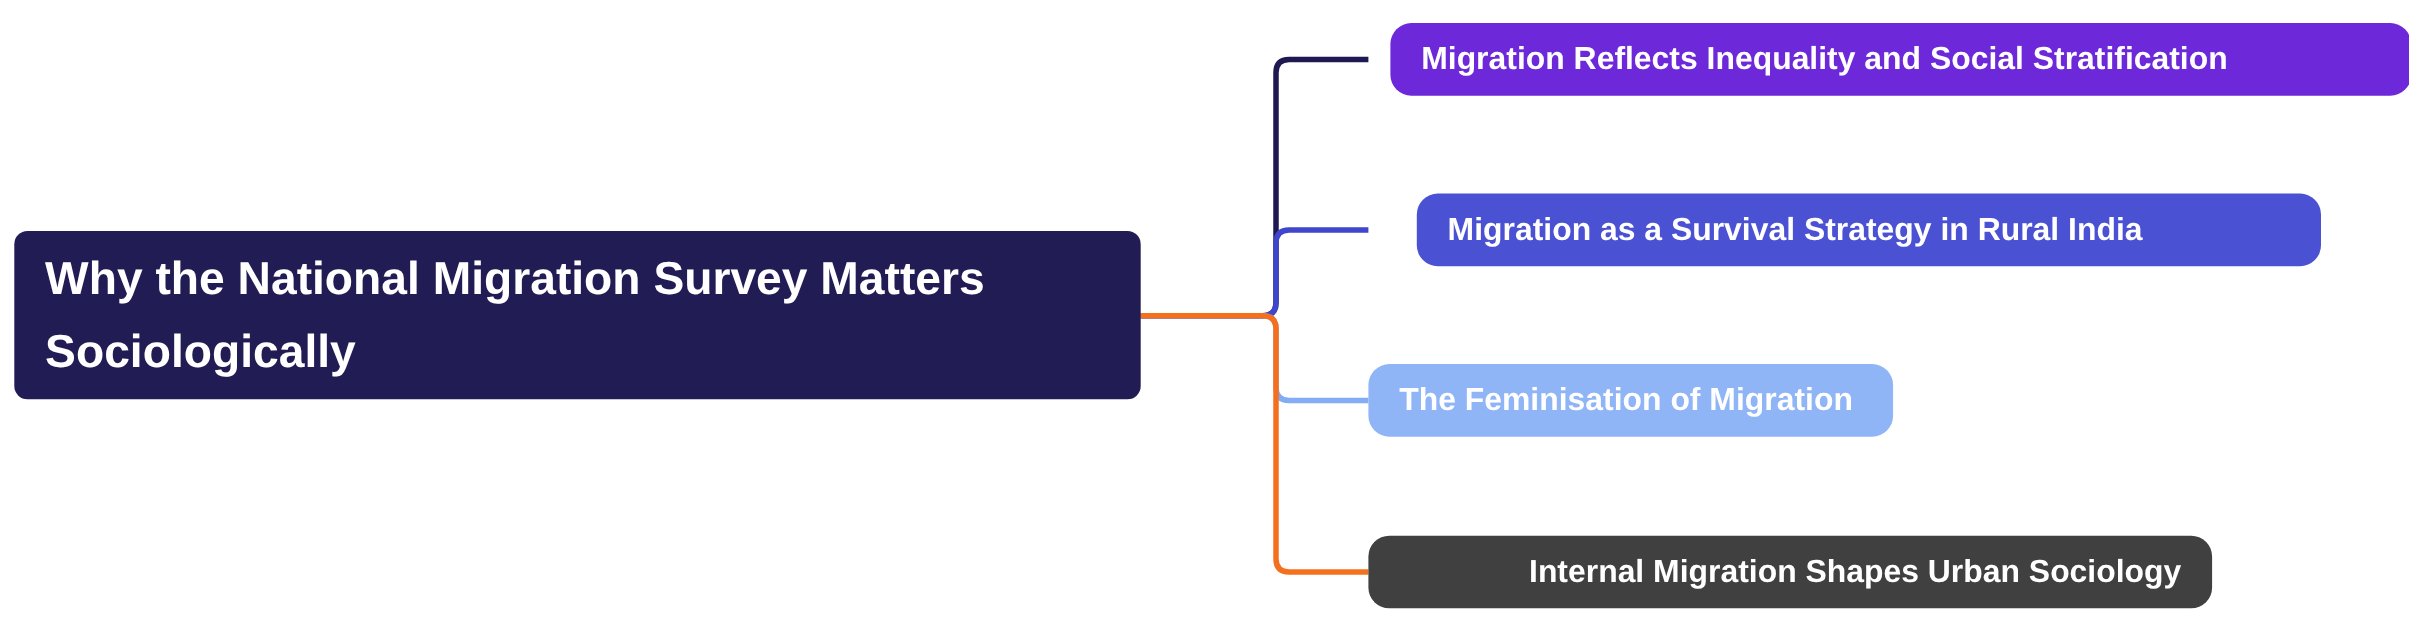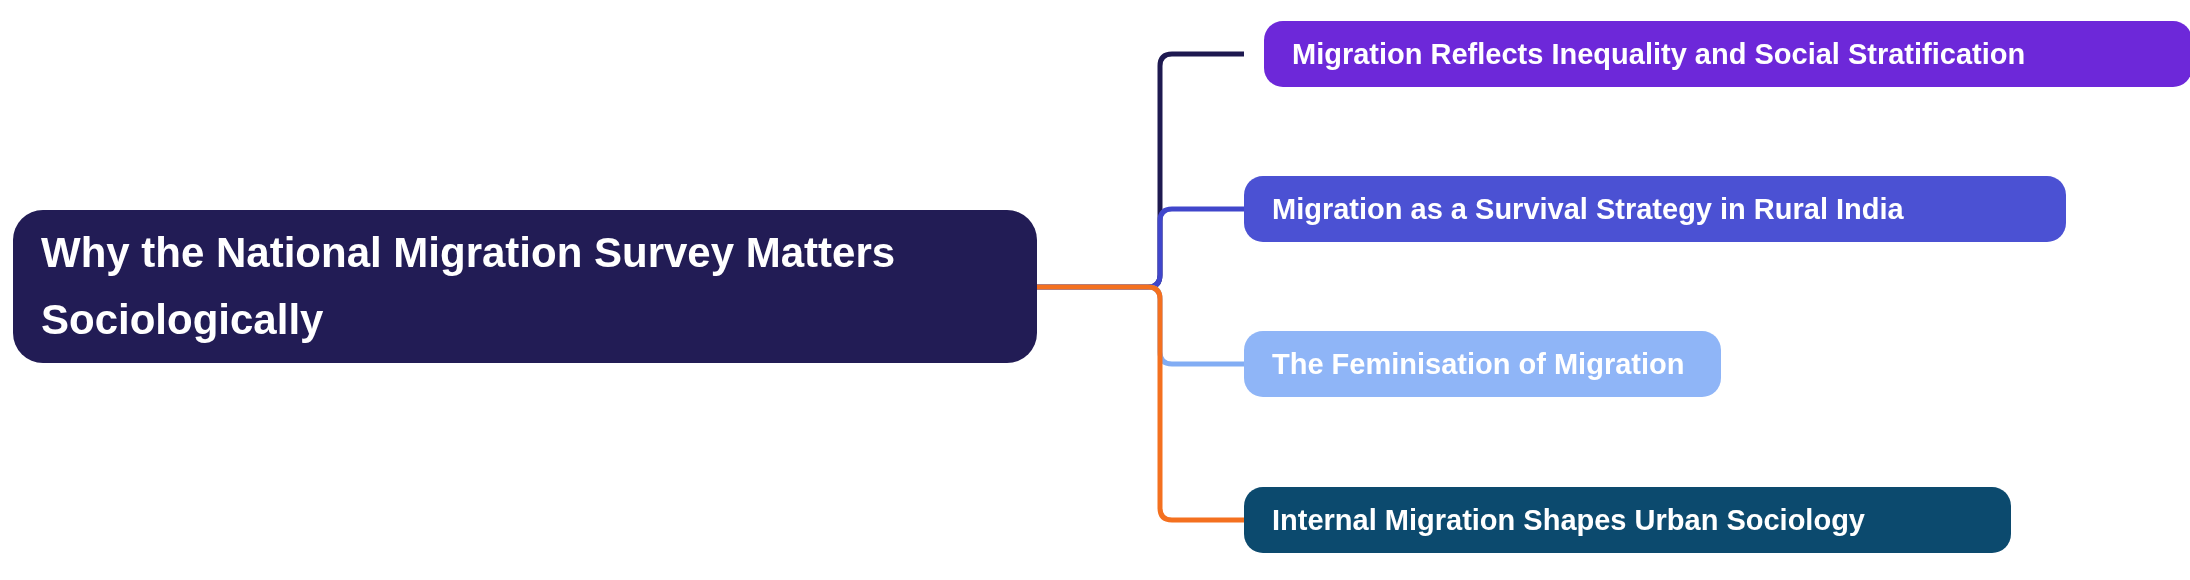--- a/index.html
+++ b/index.html
@@ -34,36 +34,36 @@
     color: #ffffff;
     font-weight: bold;
     white-space: nowrap;
     cursor: default;
   }
   .node-root {
     left: 13px;
     top: 210px;
     width: 1024px;
     height: 153px;
-    border-radius: 30px;
+    border-radius: 12px;
     padding: 0 28px;
     font-size: 42px;
     line-height: 1.58;
     align-items: center;
   }
   .node-root .label { white-space: normal; }
   .node-child {
     left: 1244px;
     height: 66px;
     border-radius: 19px;
     padding: 0 28px;
     font-size: 29px;
   }
   .node-child-1 { top: 21px;  width: 928px; }
-  .node-child-2 { top: 176px; width: 822px; }
+  .node-child-2 { top: 176px; width: 822px; margin-left: 44px; }
   .node-child-3 { top: 331px; width: 477px; }
   .node-child-4 { top: 487px; width: 767px; }
 </style>
 </head>
 <body>
 
 <div class="canvas">
 
   <svg class="links" viewBox="0 0 2190 580" aria-hidden="true">
     <path d="M 1037 287 H 1148 Q 1160 287 1160 275 V 66 Q 1160 54 1172 54 H 1244" style="stroke: rgb(30, 25, 80);"></path>
@@ -81,17 +81,17 @@
   </div>
 
   <div class="node node-child node-child-2" style="background-color: rgb(75, 81, 211);">
     <span class="label">Migration as a Survival Strategy in Rural India</span>
   </div>
 
   <div class="node node-child node-child-3" style="background-color: rgb(143, 181, 247);">
     <span class="label">The Feminisation of Migration</span>
   </div>
 
-  <div class="node node-child node-child-4" style="background-color: #0c4a6e;">
+  <div class="node node-child node-child-4" style="background-color: #404040; justify-content: flex-end;">
     <span class="label">Internal Migration Shapes Urban Sociology</span>
   </div>
 
 </div>
 
 </body></html>

